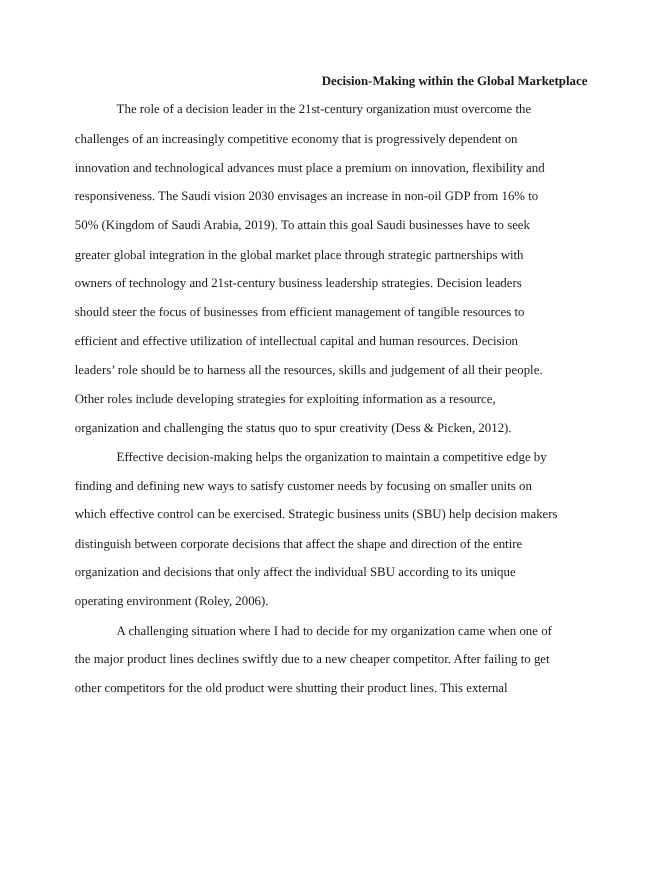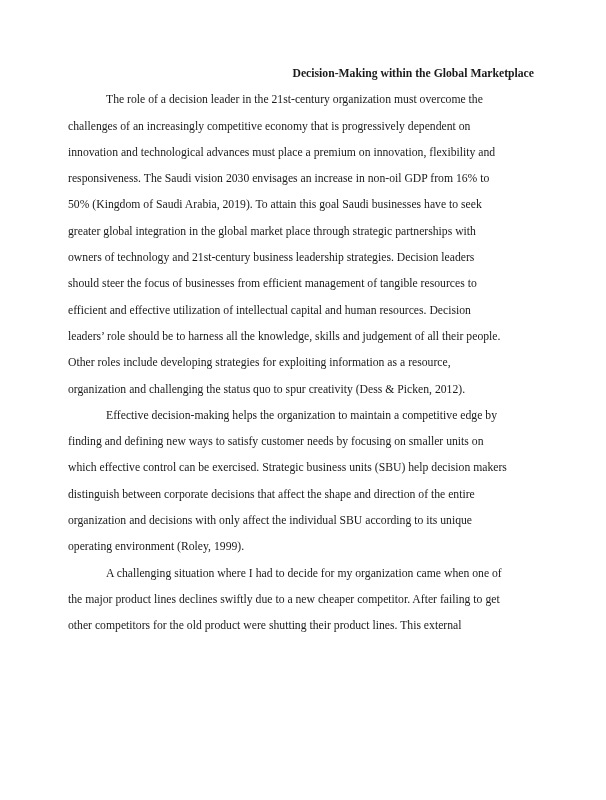--- a/index.html
+++ b/index.html
@@ -44,27 +44,27 @@
     <div class="paragraphs">
         <div class="para-line first-line">The role of a decision leader in the 21st-century organization must overcome the</div>
         <div class="para-line">challenges of an increasingly competitive economy that is progressively dependent on</div>
         <div class="para-line">innovation and technological advances must place a premium on innovation, flexibility and</div>
         <div class="para-line">responsiveness. The Saudi vision 2030 envisages an increase in non-oil GDP from 16% to</div>
         <div class="para-line">50% (Kingdom of Saudi Arabia, 2019). To attain this goal Saudi businesses have to seek</div>
         <div class="para-line">greater global integration in the global market place through strategic partnerships with</div>
         <div class="para-line">owners of technology and 21st-century business leadership strategies. Decision leaders</div>
         <div class="para-line">should steer the focus of businesses from efficient management of tangible resources to</div>
         <div class="para-line">efficient and effective utilization of intellectual capital and human resources. Decision</div>
-        <div class="para-line">leaders’ role should be to harness all the knowledge, skills and judgement of all their people.</div>
+        <div class="para-line">leaders’ role should be to harness all the resources, skills and judgement of all their people.</div>
         <div class="para-line">Other roles include developing strategies for exploiting information as a resource,</div>
         <div class="para-line">organization and challenging the status quo to spur creativity (Dess &amp; Picken, 2012).</div>
         <div class="para-line first-line">Effective decision-making helps the organization to maintain a competitive edge by</div>
         <div class="para-line">finding and defining new ways to satisfy customer needs by focusing on smaller units on</div>
         <div class="para-line">which effective control can be exercised. Strategic business units (SBU) help decision makers</div>
         <div class="para-line">distinguish between corporate decisions that affect the shape and direction of the entire</div>
-        <div class="para-line">organization and decisions with only affect the individual SBU according to its unique</div>
-        <div class="para-line">operating environment (Roley, 1999).</div>
+        <div class="para-line">organization and decisions that only affect the individual SBU according to its unique</div>
+        <div class="para-line">operating environment (Roley, 2006).</div>
         <div class="para-line first-line">A challenging situation where I had to decide for my organization came when one of</div>
         <div class="para-line">the major product lines declines swiftly due to a new cheaper competitor. After failing to get</div>
         <div class="para-line">other competitors for the old product were shutting their product lines. This external</div>
       </div>
   </div>
 </div>
 
 </body></html>

